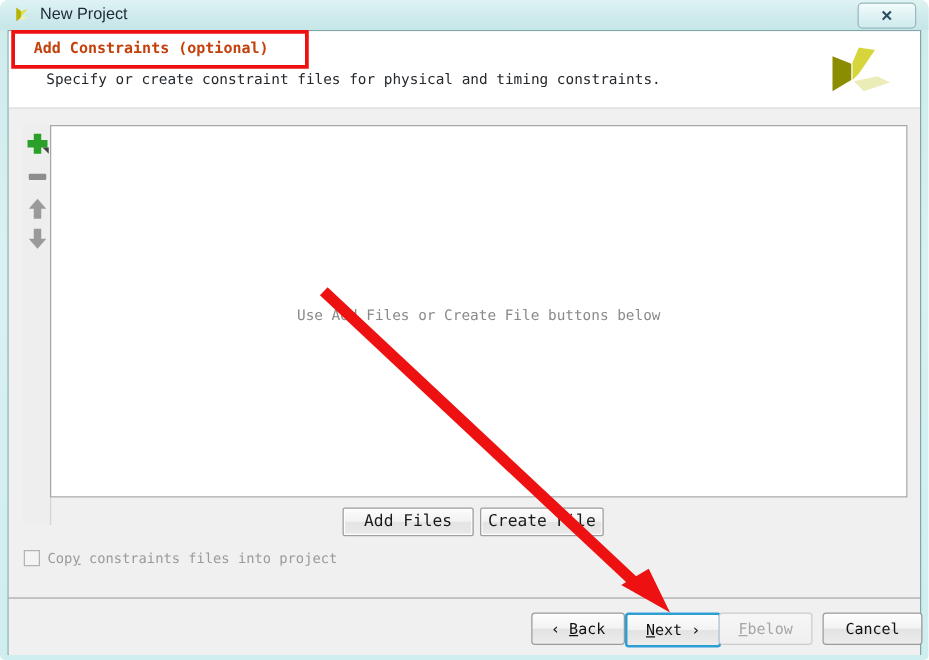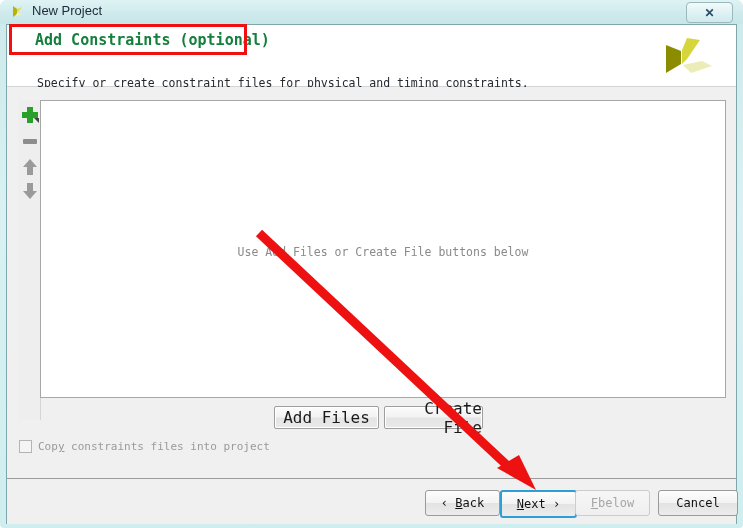--- a/index.html
+++ b/index.html
@@ -80,36 +80,35 @@
   .header {
     position: absolute;
     left: 7px; top: 25px;
     width: 729px; height: 62px;
     background: #ffffff;
     border-bottom: 1px solid #d4d4d4;
     box-sizing: border-box;
   }
   .header-title {
     position: absolute;
-    left: 28px; top: 6px;
-    font-family: "DejaVu Sans Mono", monospace;
-    font-size: 15px;
+    left: 20px; top: 6px;
+    font-family: "DejaVu Sans Mono", monospace;
+    font-size: 12px;
     font-weight: bold;
-    color: #15803d;
+    color: #c2410c;
     letter-spacing: 0px;
     white-space: nowrap;
   }
   .header-sub {
     position: absolute;
     left: 30px; top: 31px;
     font-family: "DejaVu Sans Mono", monospace;
     font-size: 11.5px;
     color: #24292e;
     white-space: nowrap;
-    margin-top: 20px;
   }
   .header-logo {
     position: absolute;
     right: 16px; top: 6px;
     width: 64px; height: 50px;
   }
 
   
   .content {
     position: absolute;
@@ -166,21 +165,21 @@
   }
 
   
   .file-btn {
     position: absolute;
     height: 21px;
     border: 1px solid #9e9e9e;
     border-radius: 2px;
     background: linear-gradient(180deg, #fcfcfc 0%, #f2f2f2 48%, #e4e4e4 52%, #e9e9e9 100%);
     font-family: "DejaVu Sans Mono", monospace;
-    font-size: 16px;
+    font-size: 13px;
     color: #1a1a1a;
     display: flex;
     align-items: center;
     justify-content: center;
     cursor: pointer;
     box-shadow: inset 0 0 0 1px #ffffff;
     text-align: right;
   }
   #btn-add-files { left: 267px; top: 319px; width: 103px; }
   #btn-create-file { left: 377px; top: 319px; width: 97px; }

